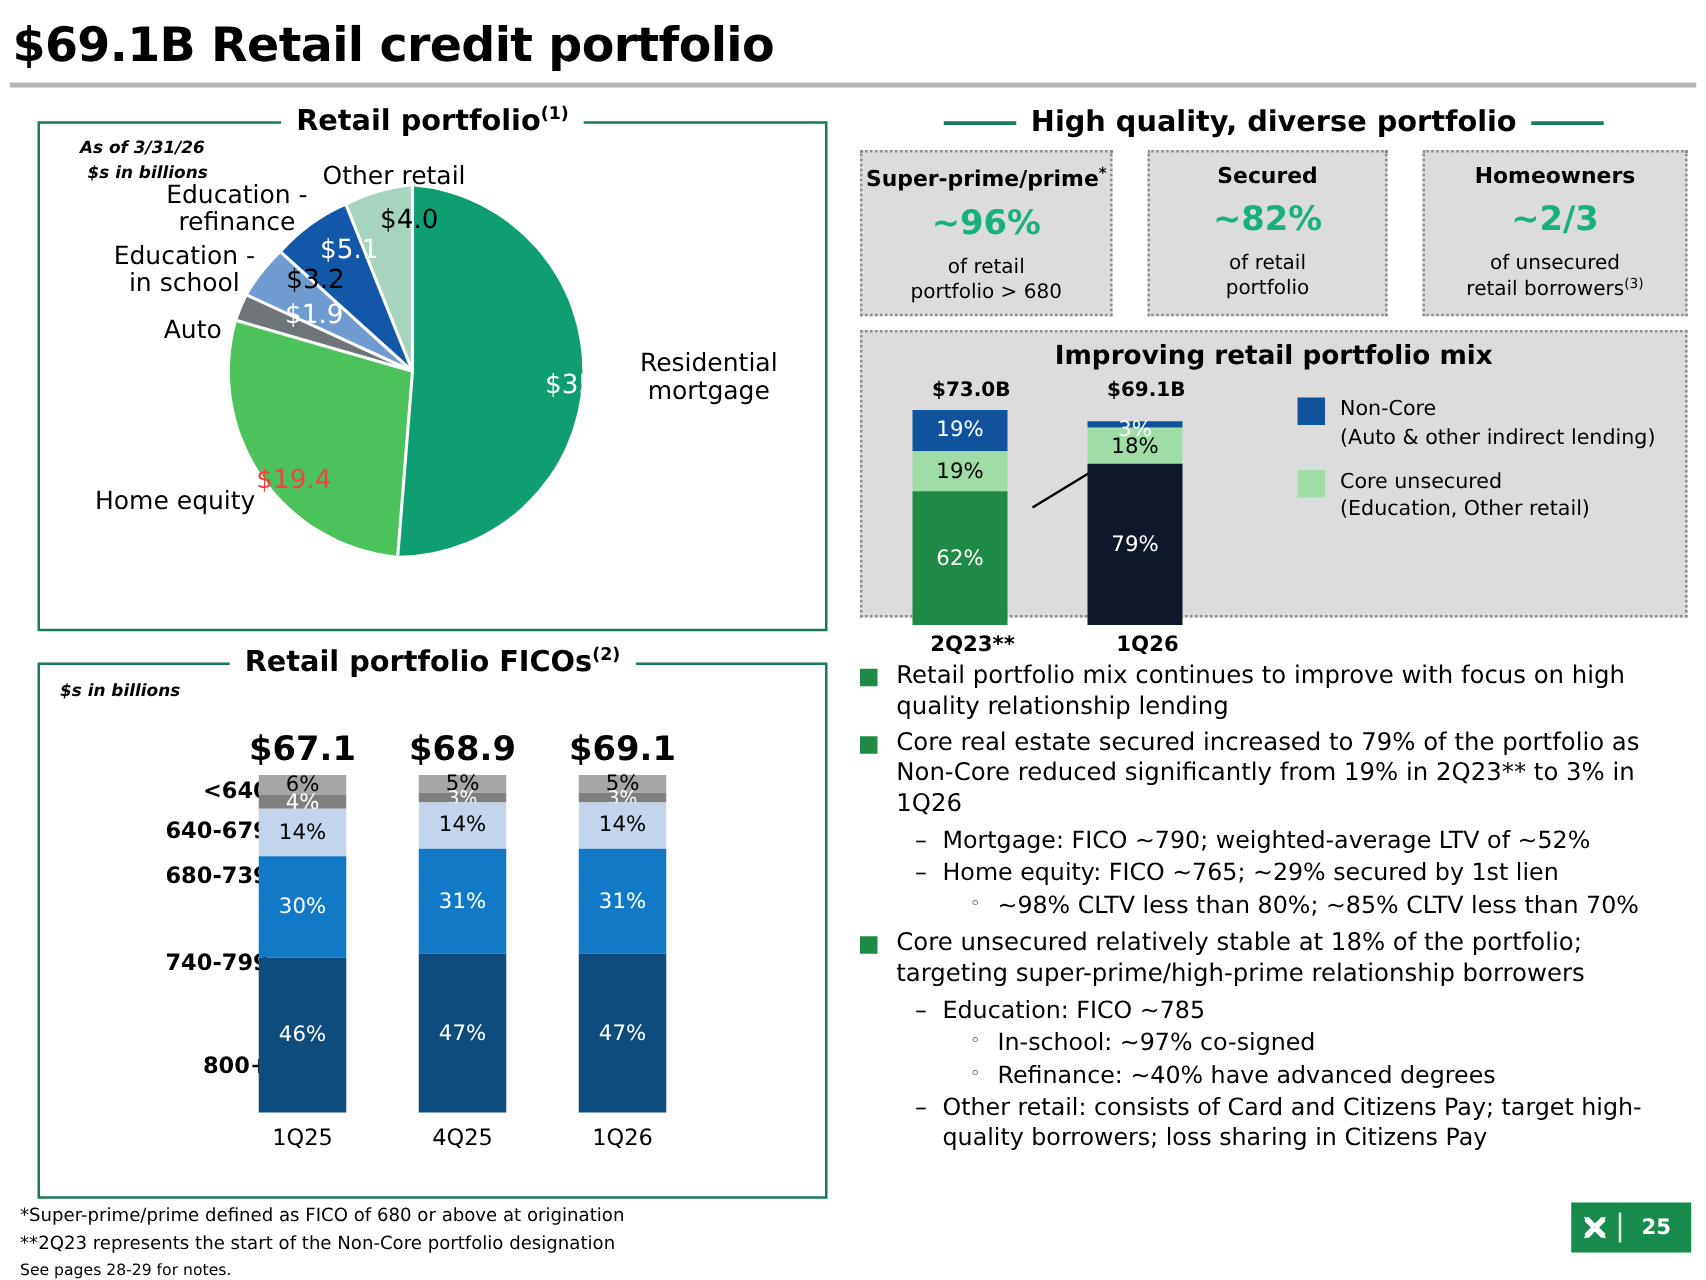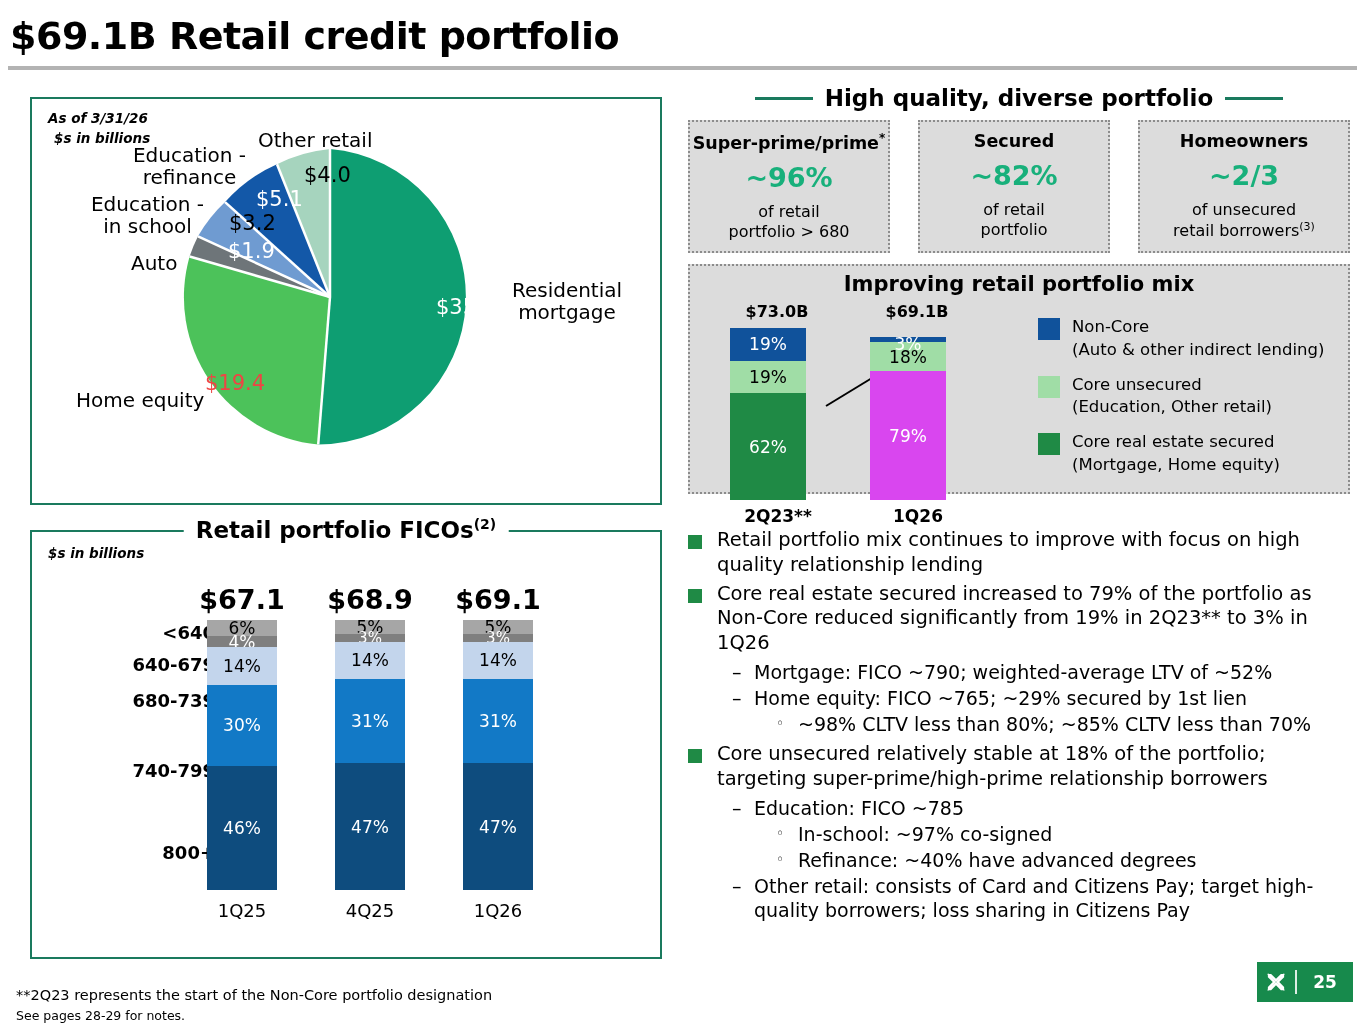--- a/index.html
+++ b/index.html
@@ -143,21 +143,24 @@
 </style>
 </head>
 <body>
 
 <div class="slide">
 
   <div class="page-title">$69.1B Retail credit portfolio</div>
   <div class="title-rule"></div>
 
   <div class="panel" id="pie-panel">
-    <div class="panel-note" style="left:16px;top:10px;">
+    <div class="panel-title">
+      <span>Retail portfolio</span><sup>(1)</sup>
+    </div>
+    <div class="panel-note" style="left:32px;top:10px;">
       <div>As of 3/31/26</div>
       <div style="padding-left:6px;">$s in billions</div>
     </div>
 
     <div class="pie-wrap">
       <svg viewBox="0 0 300 300" width="300" height="300">
 
         <path d="M150,150 L150,2 A148,148 0 0 1 138.2,297.5 Z" fill="#0E9E72"></path>
 
         <path d="M150,150 L138.2,297.5 A148,148 0 0 1 9.6,109.5 Z" fill="#4CC25A"></path>
@@ -274,48 +277,41 @@
       <div class="mix-seg" style="height:32.7px;background:#10529B;color:#fff;">19%</div>
       <div class="mix-seg" style="height:32.7px;background:#A0DDA6;color:#000;">19%</div>
       <div class="mix-seg" style="height:106.6px;background:#1F8A45;color:#fff;">62%</div>
     </div>
 
     <div class="mix-bar" style="left:180px;top:71px;">
       <div class="mix-seg" style="height:4.9px;background:#10529B;color:#fff;position:relative;">
         <span style="position:absolute;top:-3px;left:0;right:0;text-align:center;">3%</span>
       </div>
       <div class="mix-seg" style="height:29.3px;background:#A0DDA6;color:#000;">18%</div>
-      <div class="mix-seg" style="height:128.8px;background:#d946ef;color:#fff;">79%</div>
+      <div class="mix-seg" style="height:128.8px;background:#0f172a;color:#fff;">79%</div>
     </div>
 
     <div class="mix-xlabel" style="left:32px;top:240px;width:112px;">2Q23**</div>
     <div class="mix-xlabel" style="left:172px;top:240px;width:112px;">1Q26</div>
 
     <div class="mix-legend">
       <div class="mix-legend-item">
         <span class="mix-swatch" style="background:#10529B;"></span>
         <span class="mix-legend-txt">
           <span>Non-Core</span><br>
           <span>(Auto &amp; other indirect lending)</span>
         </span>
       </div>
       <div class="mix-legend-item">
         <span class="mix-swatch" style="background:#A0DDA6;"></span>
         <span class="mix-legend-txt">
           <span>Core unsecured</span><br>
           <span>(Education, Other retail)</span>
         </span>
       </div>
-      <div class="mix-legend-item">
-        <span class="mix-swatch" style="background:#1F8A45;"></span>
-        <span class="mix-legend-txt">
-          <span>Core real estate secured</span><br>
-          <span>(Mortgage, Home equity)</span>
-        </span>
-      </div>
     </div>
   </div>
 
   <div id="bullets">
     <div class="b1">
       <span class="b1-sq"></span>
       <span class="b1-tx">Retail portfolio mix continues to improve with focus on high quality relationship lending</span>
     </div>
     <div class="b1">
       <span class="b1-sq"></span>
@@ -348,20 +344,21 @@
     <div class="b3">
       <span class="b3-ci">◦</span>
       <span class="b3-tx">Refinance: ~40% have advanced degrees</span>
     </div>
     <div class="b2">
       <span class="b2-da">–</span>
       <span class="b2-tx">Other retail: consists of Card and Citizens Pay; target high-quality borrowers; loss sharing in Citizens Pay</span>
     </div>
   </div>
 
+  <div class="fn" id="fn1">*Super-prime/prime defined as FICO of 680 or above at origination</div>
   <div class="fn" id="fn2">**2Q23 represents the start of the Non-Core portfolio designation</div>
   <div class="fn" id="fn3">See pages 28-29 for notes.</div>
 
   <div id="logo">
     <span class="logo-mark">
       <svg width="26" height="26" viewBox="0 0 32 32">
         <g fill="#ffffff">
           <path d="M16 16 L5 6 L10 6 L16 12 L22 6 L27 6 Z"></path>
           <path d="M16 16 L5 26 L10 26 L16 20 L22 26 L27 26 Z"></path>
           <path d="M16 16 L6 5 L6 10 L12 16 L6 22 L6 27 Z"></path>

